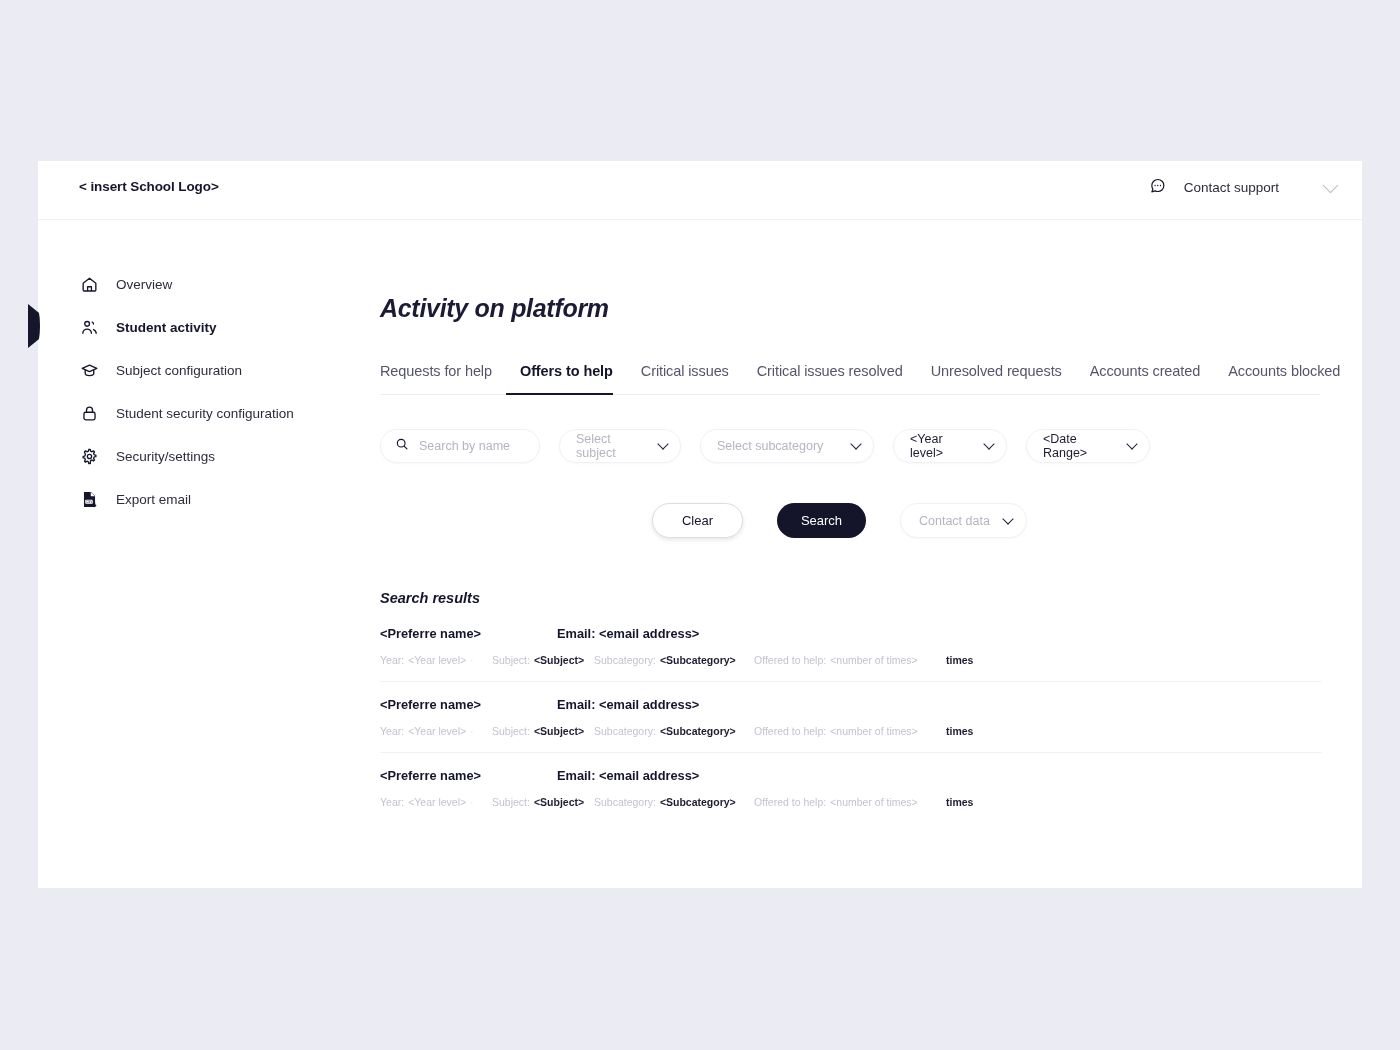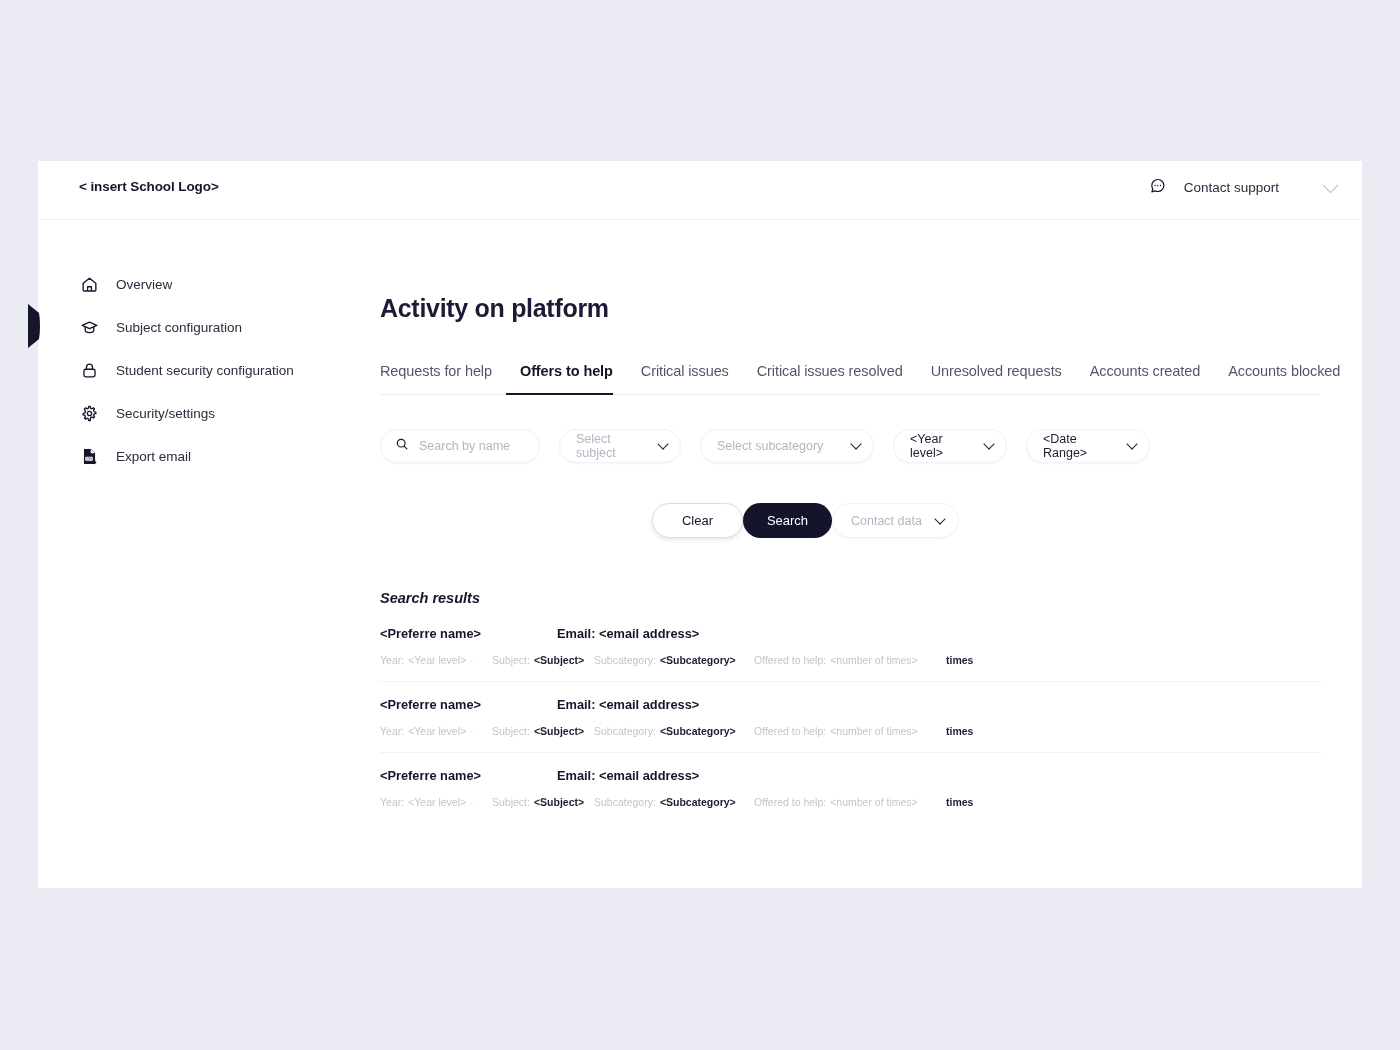--- a/index.html
+++ b/index.html
@@ -108,20 +108,21 @@
     left: 300px; top: 59px;
     right: 0; bottom: 0;
     padding: 0 42px 0 42px;
   }
   .page-title {
     margin-top: 74px;
     font-size: 25px;
     font-weight: bold;
     color: #1b1b35;
     letter-spacing: -0.3px;
+    font-style: italic;
   }
 
   
   .tabs {
     margin-top: 40px;
     display: flex;
     align-items: flex-end;
     gap: 0;
     border-bottom: 1px solid #ececf2;
     position: relative;
@@ -202,20 +203,21 @@
   #pill-subject { width: 122px; }
   #pill-subcategory { width: 174px; }
   #pill-year { width: 114px; }
   #pill-date { width: 124px; }
 
   
   .actions {
     margin-top: 40px;
     display: flex;
     align-items: center;
+    gap: 34px;
     padding-left: 272px;
   }
   .btn-clear {
     width: 91px; height: 35px;
     border-radius: 20px;
     border: 1px solid #dcdce6;
     background: #fff;
     font-size: 13px;
     color: #15152c;
     font-family: "Liberation Sans", sans-serif;
@@ -322,20 +324,31 @@
     <div class="nav-item">
       <span class="nav-icon">
         <svg width="19" height="19" viewBox="0 0 24 24" fill="none" stroke="#15152c" stroke-width="1.7" stroke-linejoin="round">
           <path d="M4 10.3 12 4l8 6.3V19a1.2 1.2 0 0 1-1.2 1.2H5.2A1.2 1.2 0 0 1 4 19z"></path>
           <path d="M9.6 20.2v-5.4h4.8v5.4"></path>
         </svg>
       </span>
       <span class="nav-label">Overview</span>
     </div>
 
+    <div class="nav-item active">
+      <span class="nav-icon">
+        <svg width="19" height="19" viewBox="0 0 24 24" fill="none" stroke="#15152c" stroke-width="1.7" stroke-linecap="round">
+          <circle cx="9" cy="7.4" r="3"></circle>
+          <path d="M3.6 19.4c0-3 2.4-5.4 5.4-5.4s5.4 2.4 5.4 5.4"></path>
+          <path d="M15.5 5.2c.9.5 1.5 1.4 1.5 2.5"></path>
+          <path d="M17 14.6c2 .8 3.4 2.7 3.4 4.8"></path>
+        </svg>
+      </span>
+      <span class="nav-label">Student activity</span>
+    </div>
 
     <div class="nav-item">
       <span class="nav-icon">
         <svg width="19" height="19" viewBox="0 0 24 24" fill="none" stroke="#15152c" stroke-width="1.7" stroke-linejoin="round">
           <path d="M2.8 9.3 12 5.2l9.2 4.1-9.2 4.2z"></path>
           <path d="M6.6 11.3v4.1c0 1.7 2.4 3 5.4 3s5.4-1.3 5.4-3v-4.1"></path>
         </svg>
       </span>
       <span class="nav-label">Subject configuration</span>
     </div>

